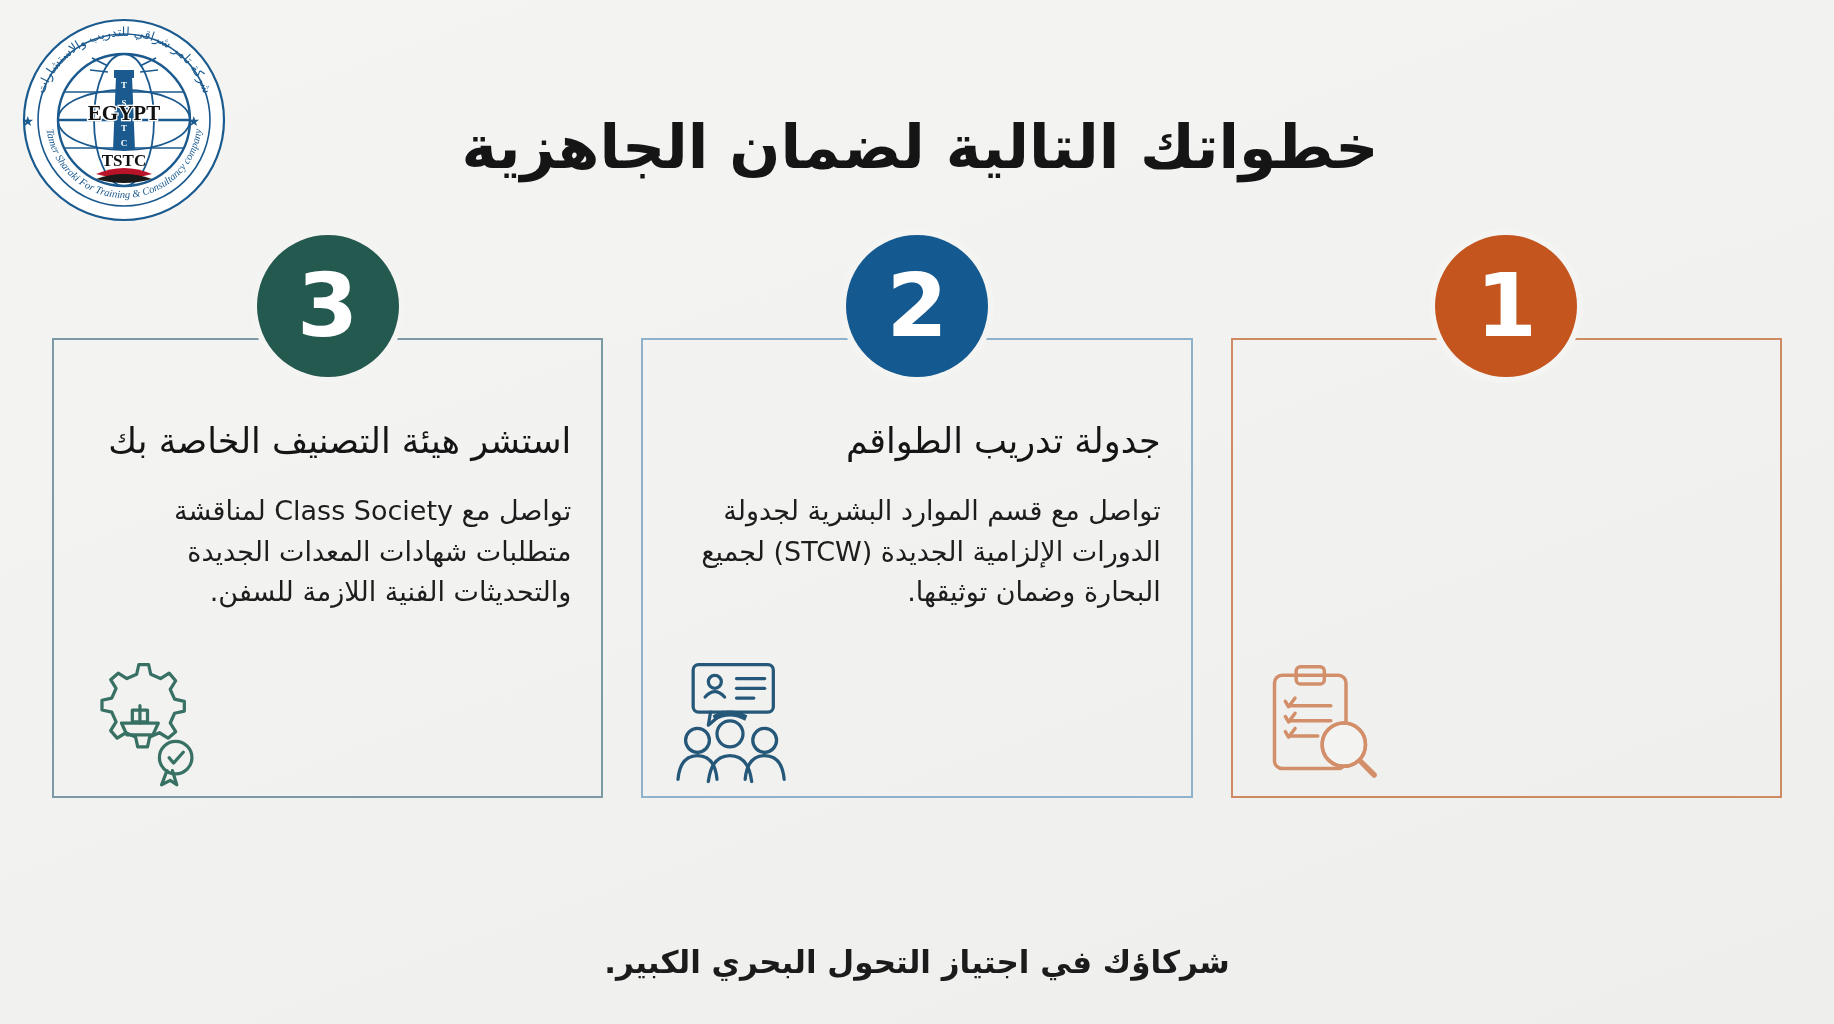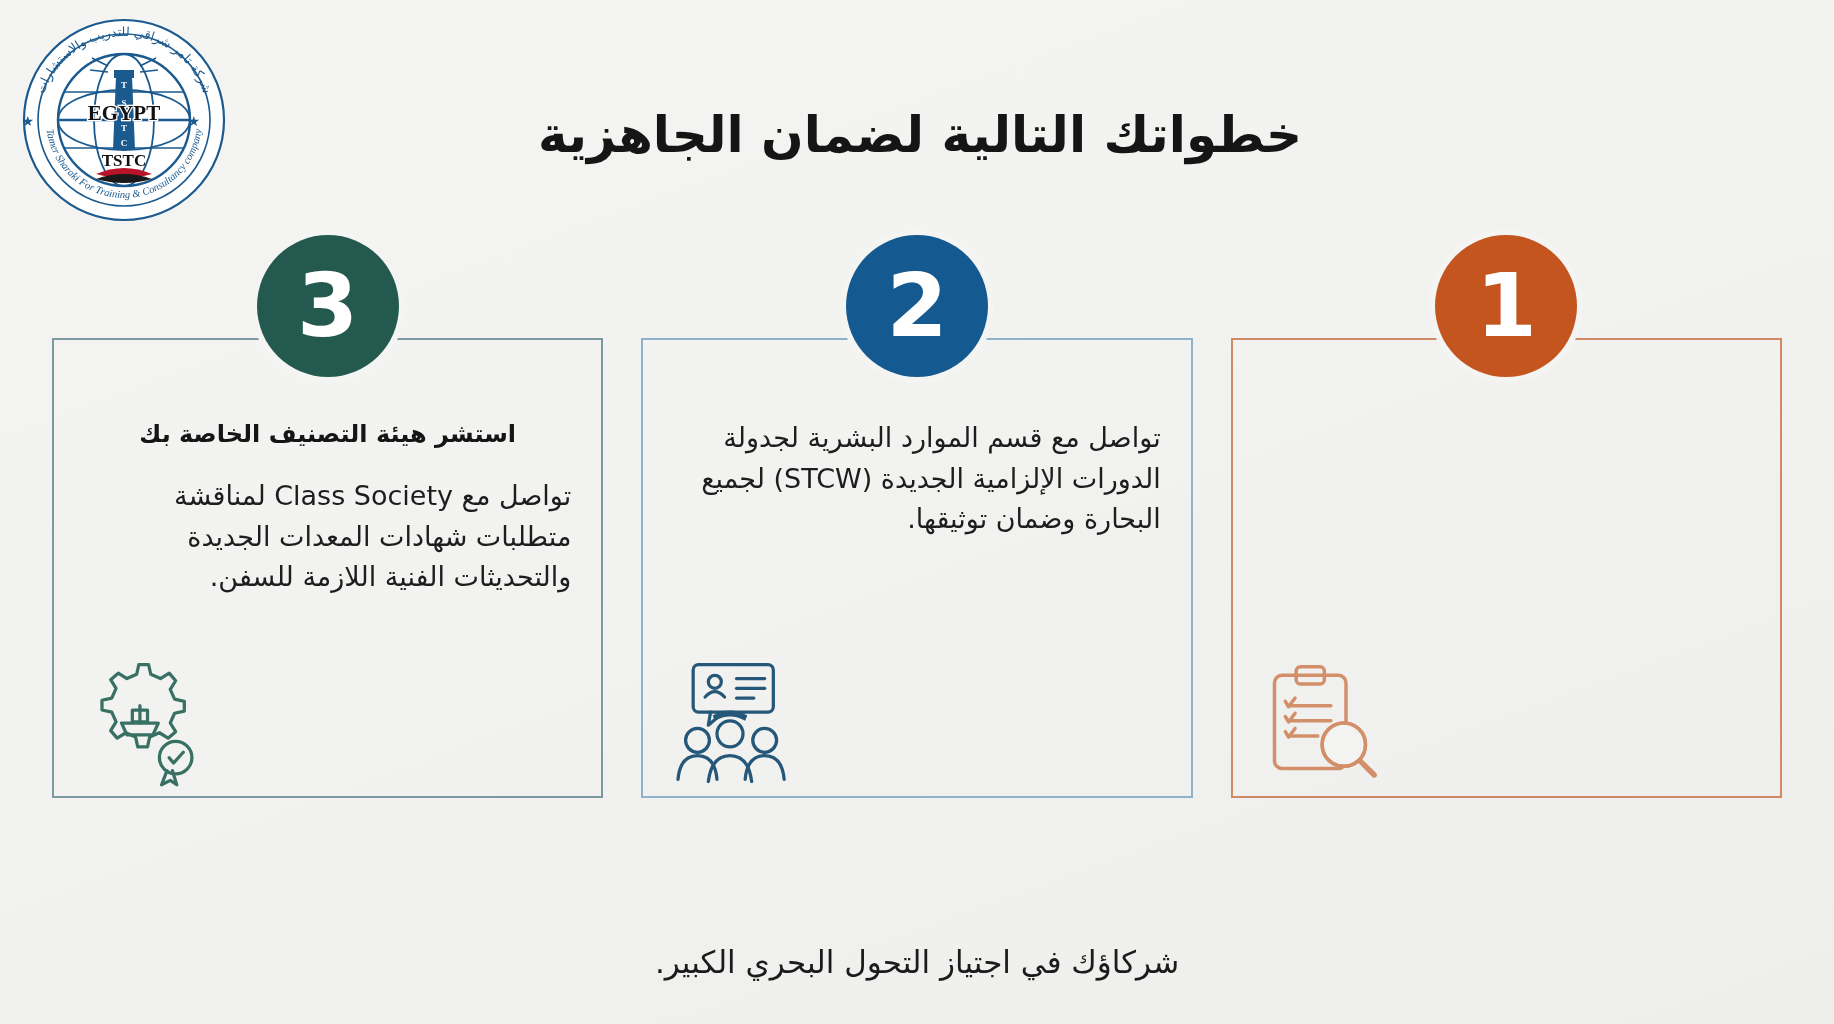--- a/index.html
+++ b/index.html
@@ -29,21 +29,21 @@
     height: 212px;
   }
 
   
   .title {
     position: absolute;
     top: 72px;
     left: 290px;
     width: 1260px;
     text-align: center;
-    font-size: 50px;
+    font-size: 60px;
     font-weight: 700;
     color: #151515;
     letter-spacing: 0px;
     line-height: 1.18;
     direction: rtl;
   }
 
   
   .cards {
     position: absolute;
@@ -84,24 +84,23 @@
     font-size: 88px;
     font-weight: 700;
     line-height: 1;
     box-shadow: 0 0 0 6px rgba(244,244,243,1);
   }
   .card.c1 .badge { background: #c4551f; }
   .card.c2 .badge { background: #14598f; }
   .card.c3 .badge { background: #24594f; }
 
   .card-title {
-    font-size: 24px;
-    font-weight: 700;
+    font-size: 35px;
+    font-weight: 400;
     color: #151515;
-    text-align: center;
     line-height: 1.35;
     margin: 0 0 26px 0;
     direction: rtl;
   }
   .card-body {
     font-size: 27px;
     color: #1d1d1d;
     text-align: right;
     line-height: 1.5;
     margin: 0;
@@ -125,21 +124,21 @@
   
   .footer {
     position: absolute;
     bottom: 44px;
     left: 0;
     width: 100%;
     text-align: center;
     font-size: 31px;
     color: #1b1b1b;
     direction: rtl;
-    font-weight: 400;
+    font-weight: 700;
   }
 </style>
 </head>
 <body>
 
 <div class="slide">
 
   <div class="logo">
     <svg viewBox="0 0 212 212" width="212" height="212" aria-hidden="true">
       <circle cx="106" cy="106" r="100" fill="#ffffff" stroke="#1b5a8e" stroke-width="2.2"></circle>
@@ -207,20 +206,21 @@
           <polyline points="28,68 31,73 37,65"></polyline>
           <circle cx="82" cy="80" r="20" fill="#f4f4f3"></circle>
           <circle cx="82" cy="80" r="20"></circle>
           <line x1="97" y1="95" x2="110" y2="108" stroke-width="5"></line>
         </svg>
       </div>
     </div>
 
     <div class="card c2">
       <div class="badge">2</div>
+      <h2 class="card-title">جدولة تدريب الطواقم</h2>
       <p class="card-body">تواصل مع قسم الموارد البشرية لجدولة الدورات الإلزامية الجديدة (STCW) لجميع البحارة وضمان توثيقها.</p>
       <div class="card-icon">
         <svg viewBox="0 0 120 120" width="130" height="130" fill="none" stroke="#1b4f73" stroke-width="3" stroke-linecap="round" stroke-linejoin="round">
           <rect x="26" y="6" width="74" height="44" rx="5"></rect>
           <polyline points="42,50 40,62 54,50" fill="none"></polyline>
           <circle cx="46" cy="22" r="6"></circle>
           <path d="M37 36 q9 -10 18 0"></path>
           <line x1="66" y1="19" x2="92" y2="19"></line>
           <line x1="66" y1="28" x2="92" y2="28"></line>
           <line x1="66" y1="37" x2="82" y2="37"></line>

